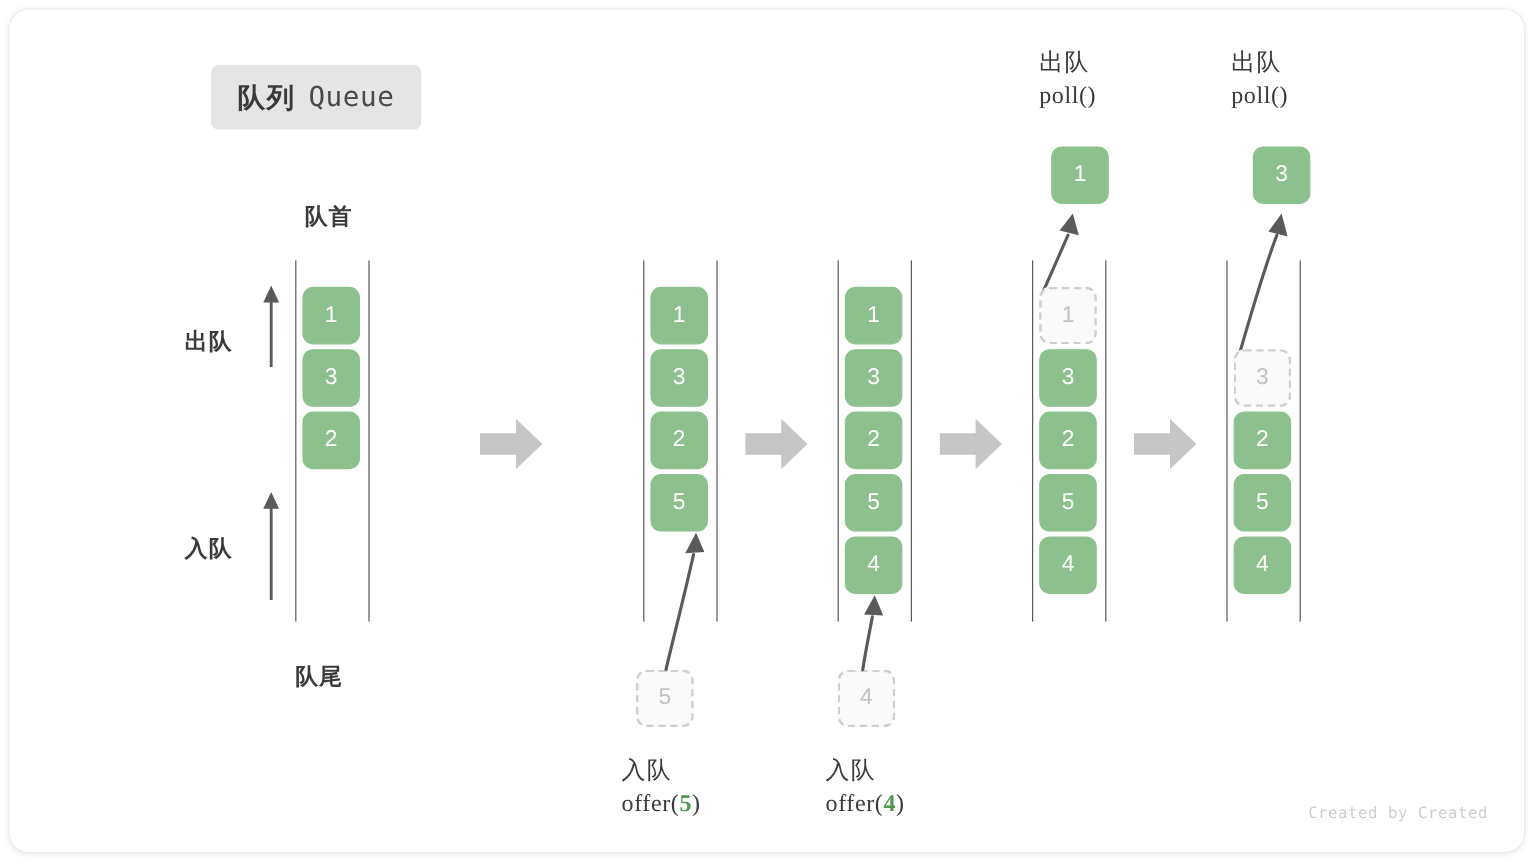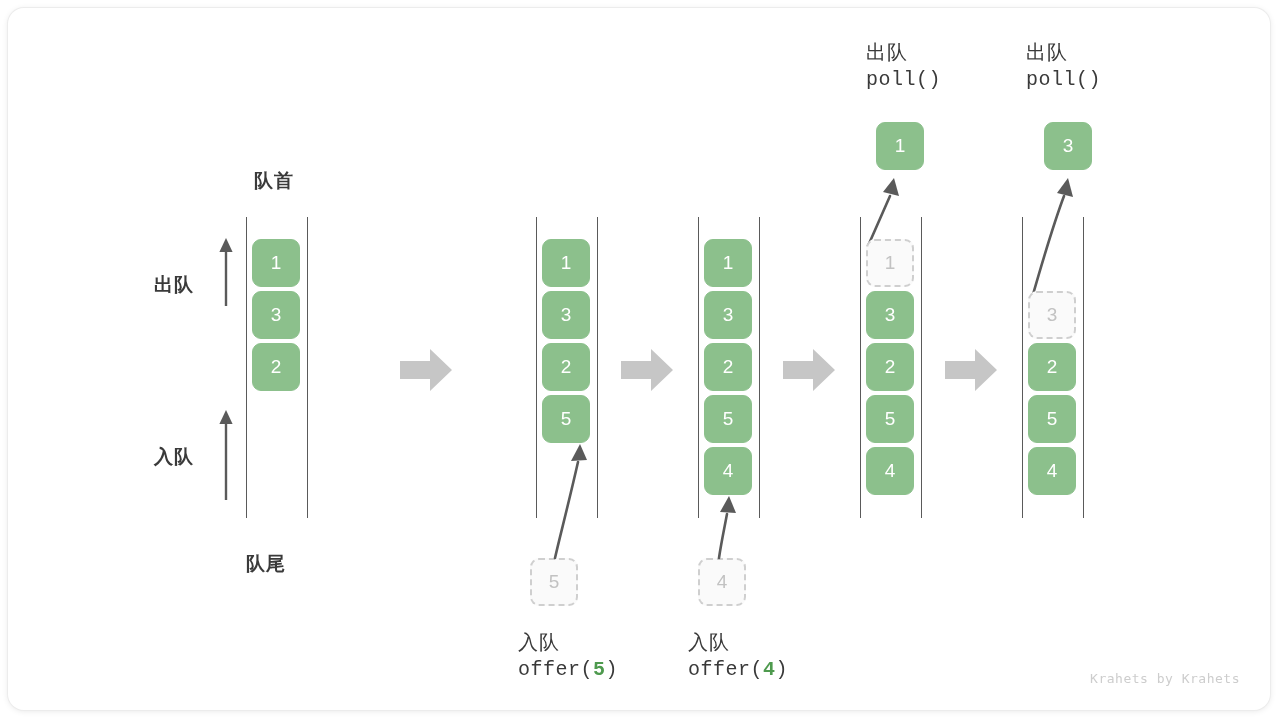--- a/index.html
+++ b/index.html
@@ -72,21 +72,21 @@
     line-height: 1.42;
   }
   .caption .cn {
     display: block;
     font-size: 20px;
     color: #3a3a3a;
     letter-spacing: 1px;
   }
   .caption .code {
     display: block;
-    font-family: Liberation Mono, monospace;
+    font-family: Liberation Serif, serif;
     font-size: 20px;
     color: #3a3a3a;
     letter-spacing: 0.5px;
   }
   .caption .code .num { color: #4e9a4e; font-weight: bold; }
 
   
   .col { position: absolute; }
   .rail {
     position: absolute;
@@ -136,20 +136,24 @@
     letter-spacing: 0.5px;
     white-space: nowrap;
   }
 </style>
 </head>
 <body>
 
 <div id="canvas">
   <div class="card">
 
+    <div class="title-badge">
+      <span class="title-cn">队列</span>
+      <span class="title-en">Queue</span>
+    </div>
 
     <div class="lbl-bold" style="left:246px; top:160px;">队首</div>
     <div class="lbl-bold" style="left:238px; top:543px;">队尾</div>
 
     <div class="lbl-bold" style="left:146px; top:264px;">出队</div>
     <div class="lbl-bold" style="left:146px; top:436px;">入队</div>
 
     <svg class="uparrow" style="left:206px; top:228px;" width="24" height="70" viewBox="0 0 24 70">
       <line x1="12" y1="70" x2="12" y2="14" stroke="#5a5a5a" stroke-width="2.4"></line>
       <polygon points="12,2 5.4,16 18.6,16" fill="#5a5a5a"></polygon>
@@ -257,16 +261,16 @@
     </svg>
     <div class="col" style="left:1014px; top:209px;">
       <div class="rail" style="left:0px;  height:301px;"></div>
       <div class="rail" style="left:61px; height:301px;"></div>
       <div class="slot ghost" style="left:6px; top:74px;">3</div>
       <div class="slot full" style="left:6px; top:126px;">2</div>
       <div class="slot full" style="left:6px; top:178px;">5</div>
       <div class="slot full" style="left:6px; top:230px;">4</div>
     </div>
 
-    <div class="credit">Krahets by Krahets</div>
+    <div class="credit">Created by Created</div>
 
   </div>
 </div>
 
 </body></html>

